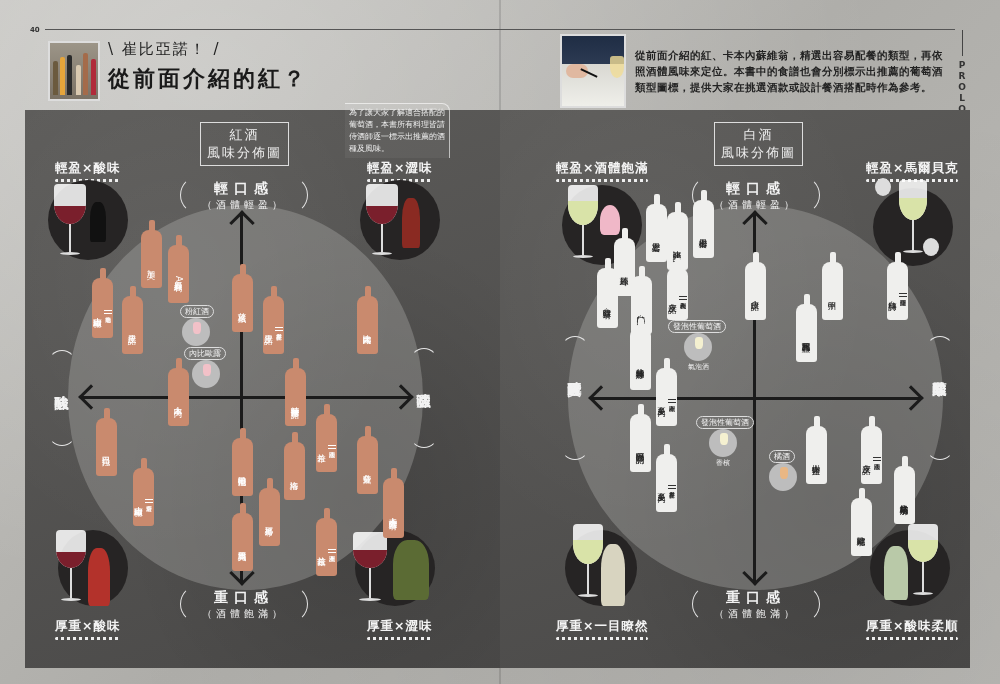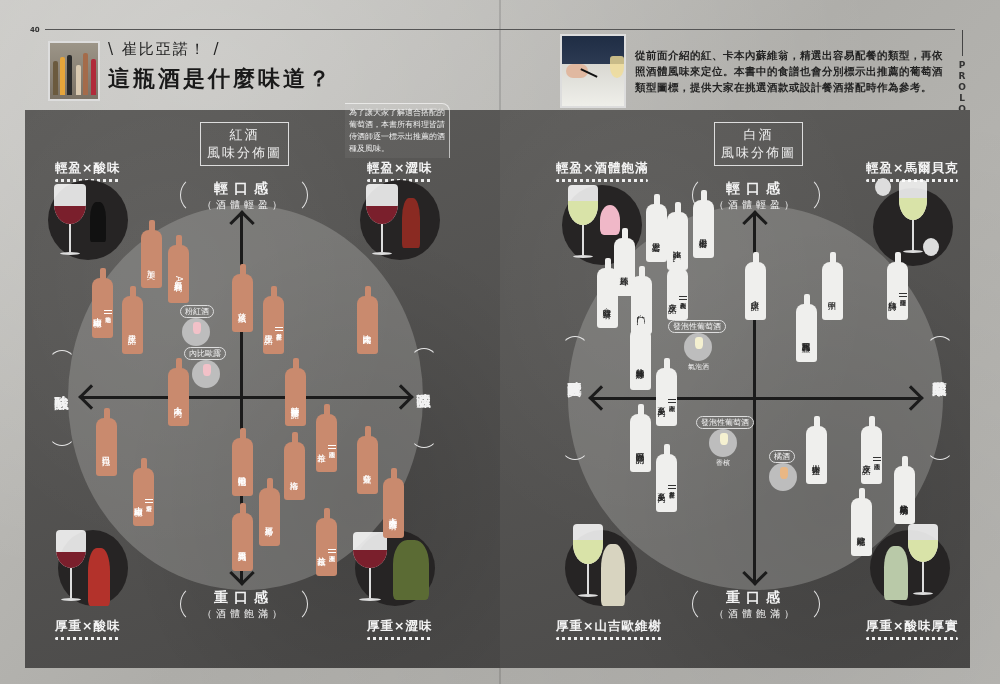--- a/index.html
+++ b/index.html
@@ -92,21 +92,21 @@
 
 <div class="thumb thumb-bottles" style="left:48px; top:41px; width:52px; height:60px;">
   <div class="b" style="left:3px; height:34px; background:#6b5a3e;"></div>
   <div class="b" style="left:10px; height:38px; background:#e6a53a;"></div>
   <div class="b" style="left:17px; height:40px; background:#2a2a2a;"></div>
   <div class="b" style="left:26px; height:30px; background:#d9c9b0;"></div>
   <div class="b" style="left:33px; height:42px; background:#a46b4a;"></div>
   <div class="b" style="left:41px; height:36px; background:#b02a3a;"></div>
 </div>
 <div class="kicker">\ 崔比亞諾！ /</div>
-<div class="title">這瓶酒是什麼味道？</div>
+<div class="title">從前面介紹的紅？</div>
 
 <div class="top-rule" style="left:500px; width:455px;"></div>
 <div class="page-no" style="left:1018px;">21</div>
 <div class="thumb thumb-dinner" style="left:560px; top:34px; width:66px; height:74px;">
   <div style="position:absolute; left:4px; top:28px; width:22px; height:14px; background:#e0b8a0; border-radius:8px;"></div>
   <div style="position:absolute; left:18px; top:36px; width:18px; height:2px; background:#111; transform:rotate(25deg);"></div>
   <div style="position:absolute; left:48px; top:20px; width:14px; height:22px; background:rgba(240,220,150,0.8); border-radius:3px 3px 50% 50%;"></div>
 </div>
 <div class="intro">從前面介紹的紅、卡本內蘇維翁，精選出容易配餐的類型，再依照酒體風味來定位。本書中的食譜也會分別標示出推薦的葡萄酒類型圖標，提供大家在挑選酒款或設計餐酒搭配時作為參考。</div>
 <div class="prologue-line" style="top:30px; height:26px;"></div>
@@ -347,22 +347,22 @@
 </div>
 <div class="pill-v" style="left:561px; top:336px; height:124px;">
   <span style="writing-mode: vertical-rl; text-orientation: upright;">酸味厚實</span>
 </div>
 <div class="pill-v" style="left:926px; top:336px; height:124px;">
   <span style="writing-mode: vertical-rl; text-orientation: upright;">酸味柔順</span>
 </div>
 
 <div class="corner-label" style="left:556px; top:160px;">輕盈×酒體飽滿</div>
 <div class="corner-label" style="left:866px; top:160px;">輕盈×馬爾貝克</div>
-<div class="corner-label" style="left:556px; top:618px;">厚重×山吉歐維榭</div>
-<div class="corner-label" style="left:866px; top:618px;">厚重×酸味厚實</div>
+<div class="corner-label" style="left:556px; top:618px;">厚重×一目瞭然</div>
+<div class="corner-label" style="left:866px; top:618px;">厚重×酸味柔順</div>
 
 <div class="medallion" style="left:562px; top:185px; width:80px; height:80px;">
   <div class="glass" style="left:6px; top:0px;">
     <div class="bowl" style="width:30px; height:40px;">
         <div class="wine" style="height:24px; background:#d9e3a8;"></div>
       </div>
     <div class="stem" style="left:14px; top:40px; height:30px;"></div>
     <div class="foot" style="left:5px; top:70px; width:20px;"></div>
   </div>
   <div class="figure" style="left:38px; top:20px; width:20px; height:30px; background:#f0b8c8; border-radius:50% 50% 20% 20%;"></div>

